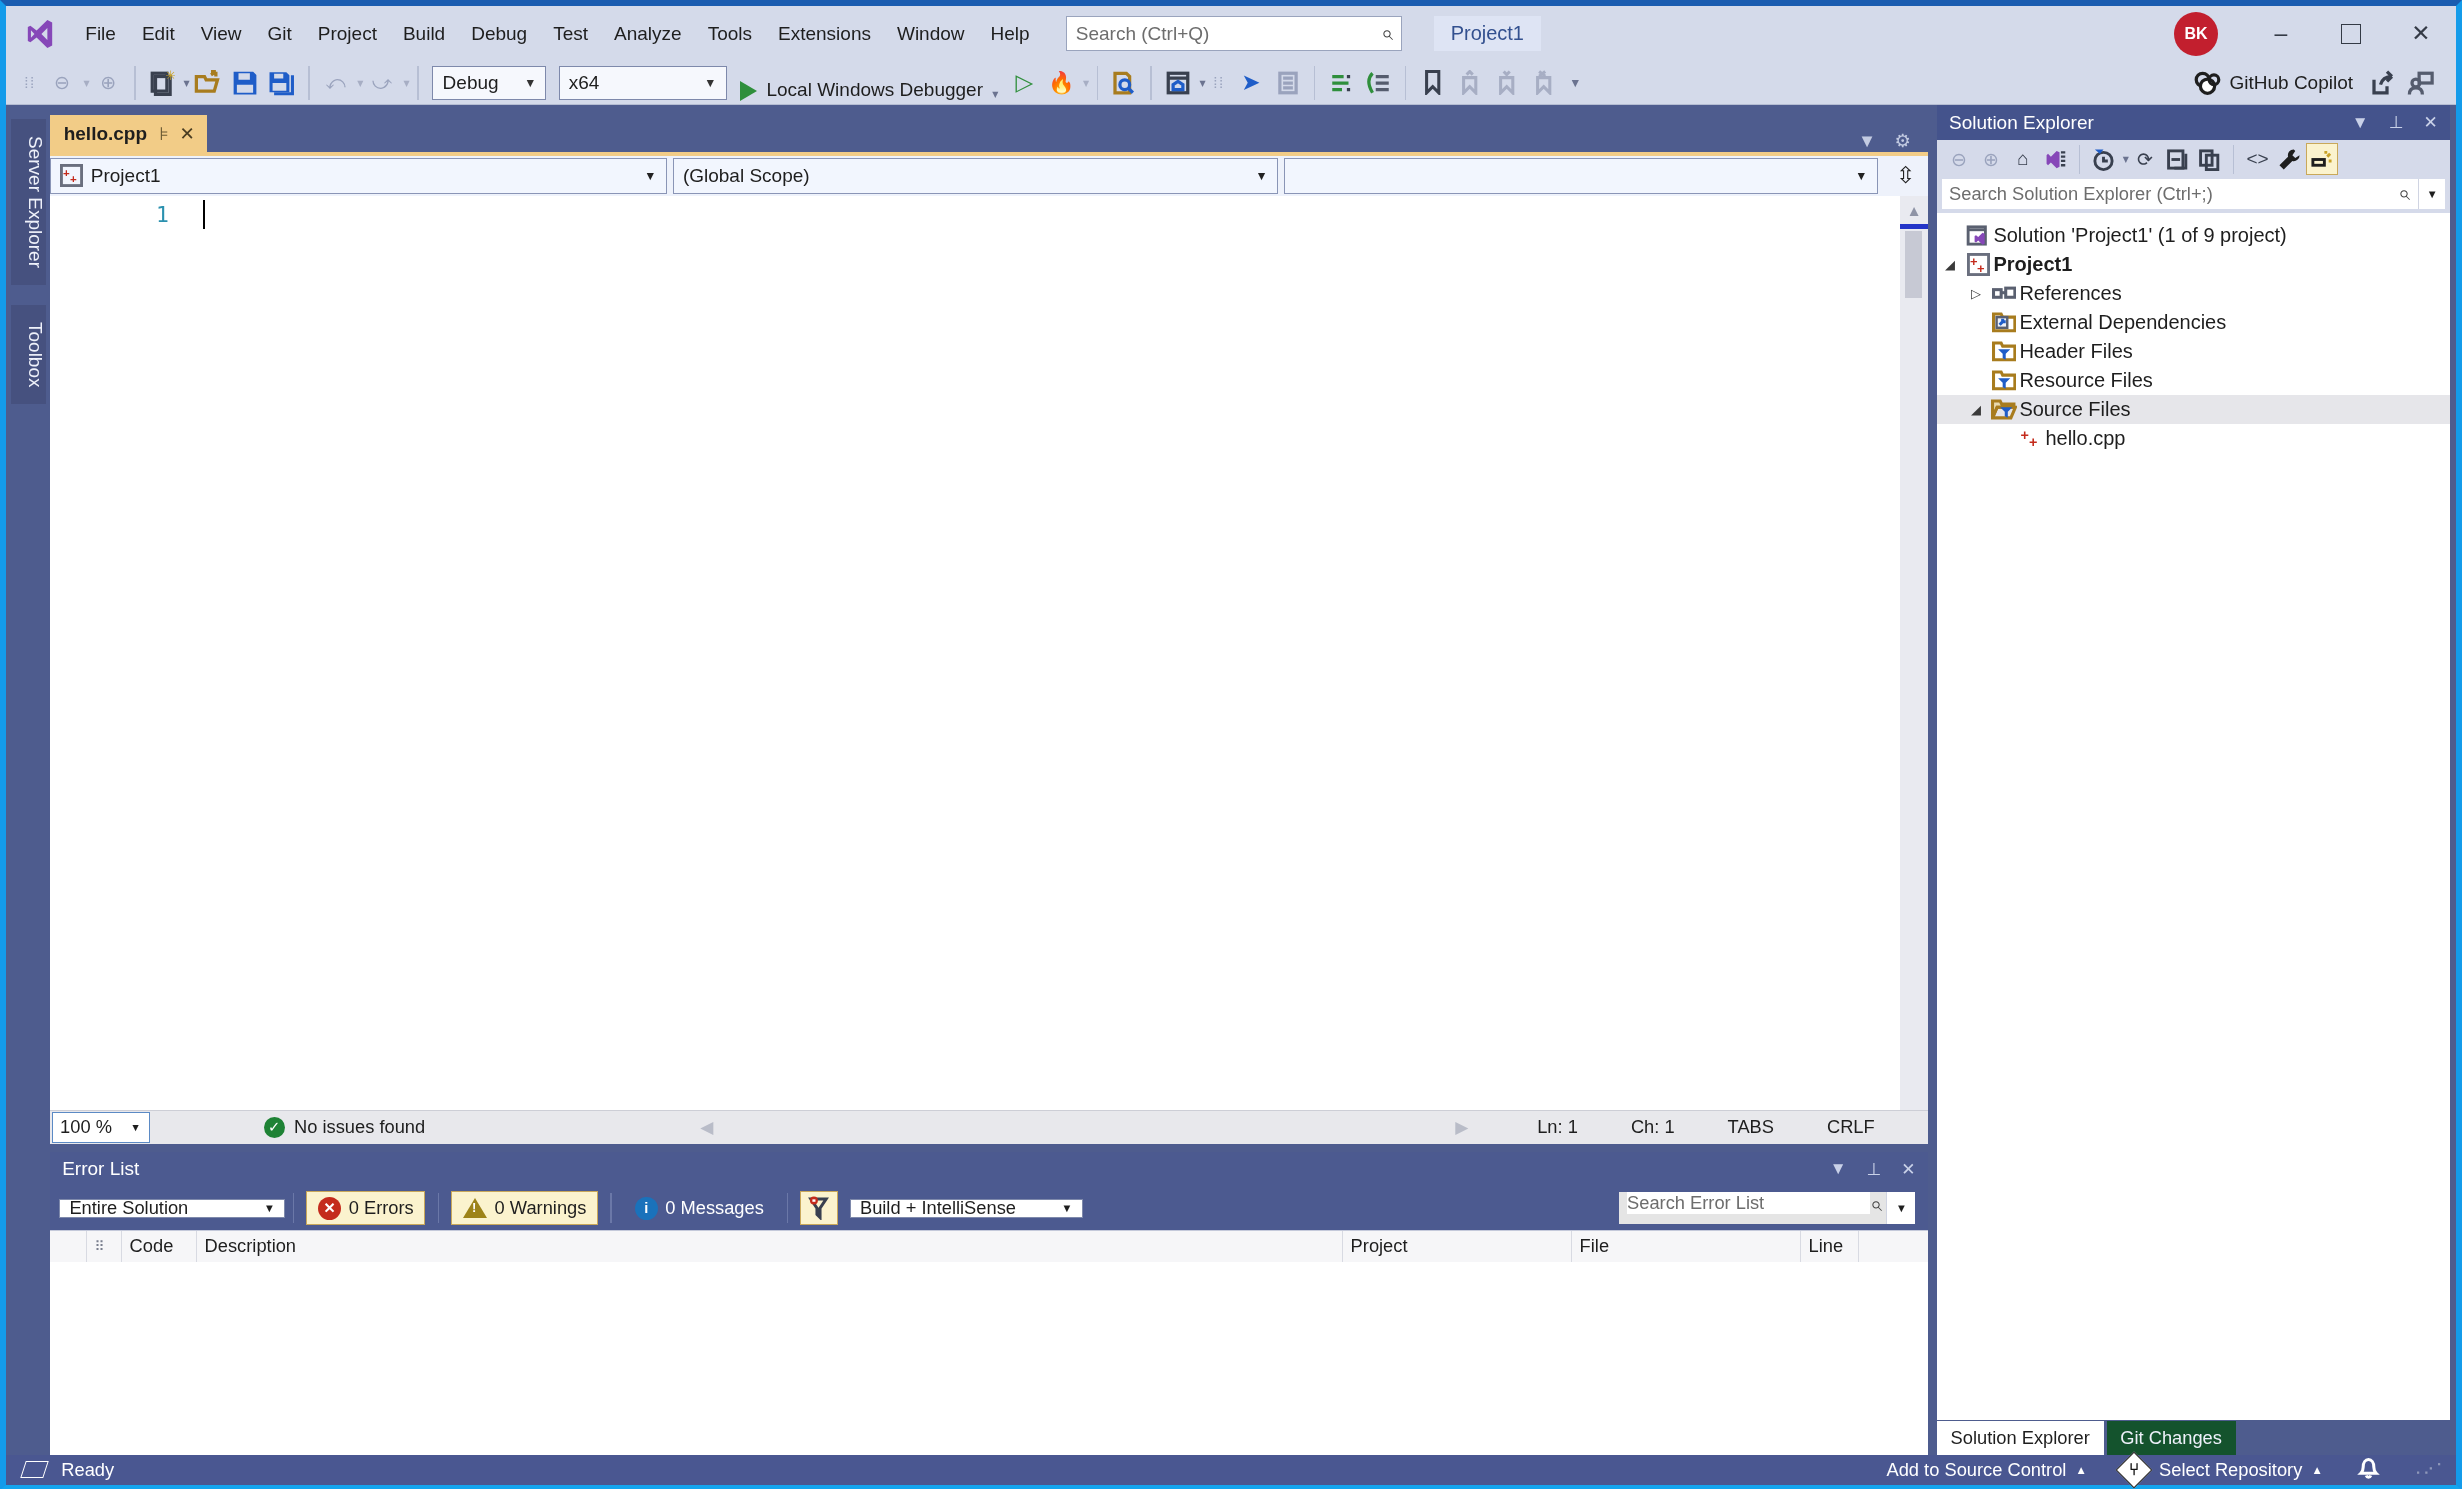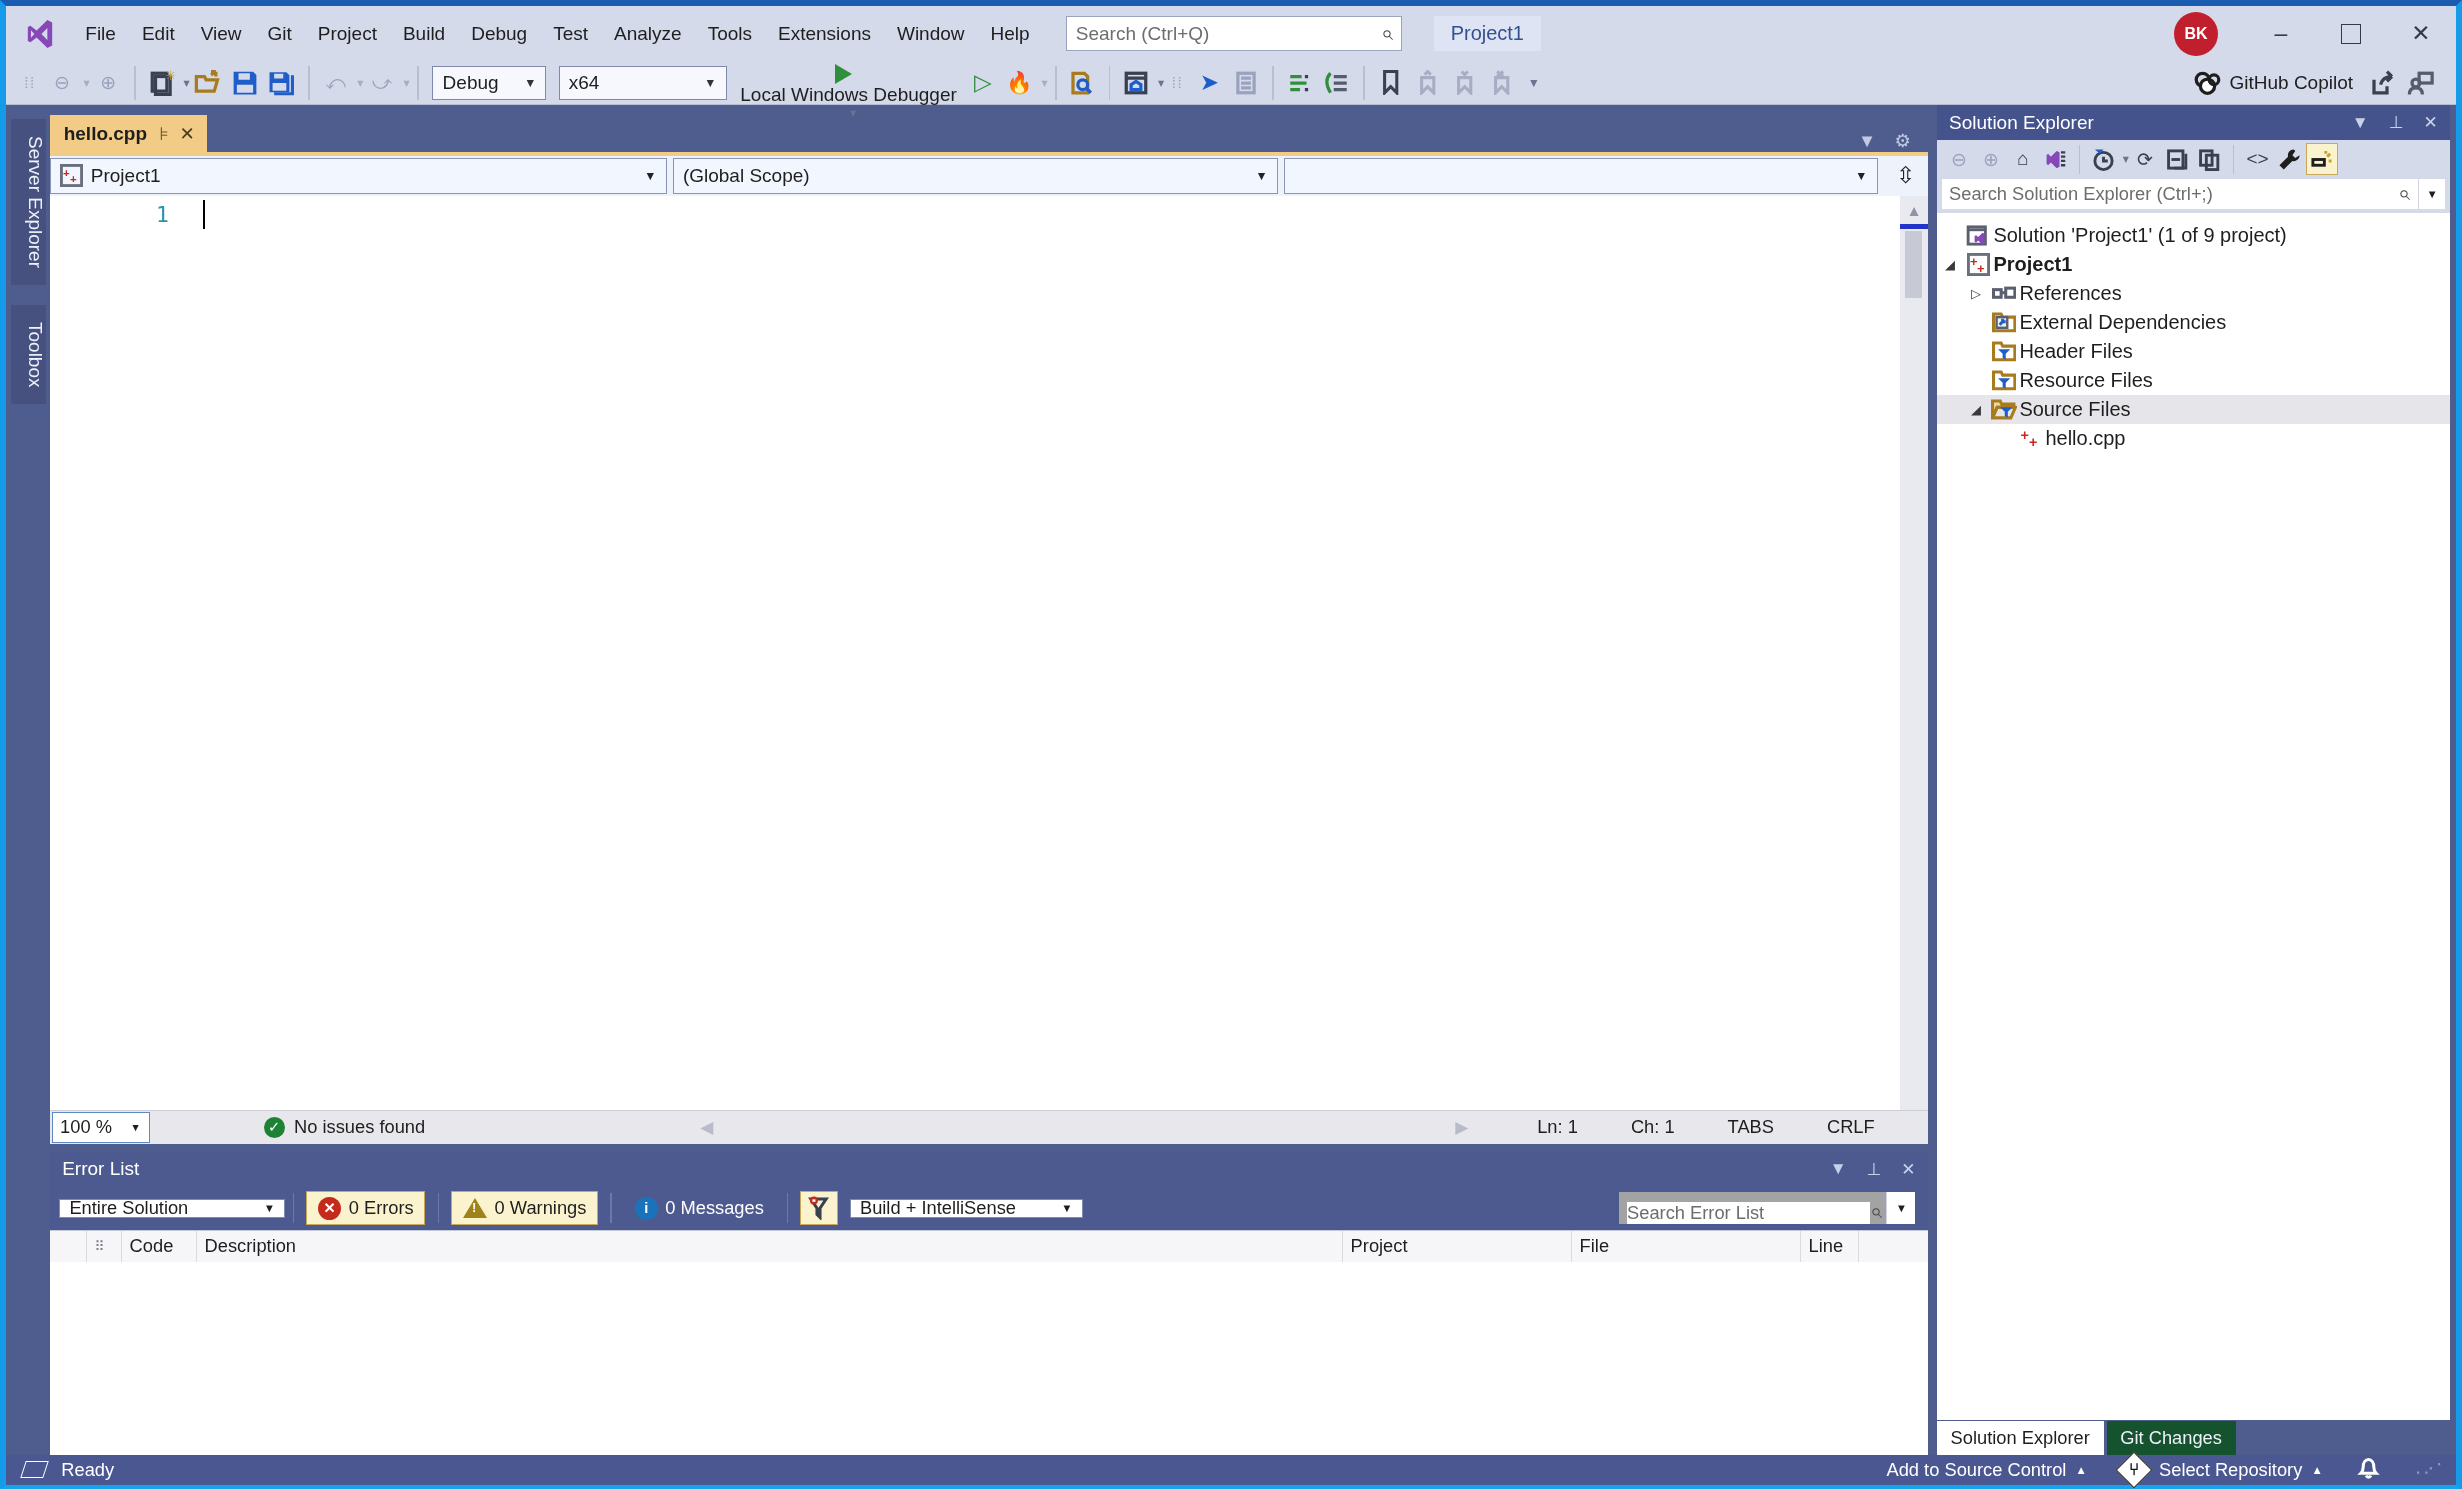--- a/index.html
+++ b/index.html
@@ -30,21 +30,21 @@
   .tbtn { height:37px; min-width:37px; display:flex; align-items:center; justify-content:center; padding:0 4.6px; }
   .tsep { width:1.5px; height:34px; background:#b7bfd4; margin:0 7.6px; }
   .gray { color:#9aa3bd; }
   .dark { color:#39404f; }
   .blu  { color:#1f5dc8; }
   .grn  { color:#2f8f3c; }
   .ddar { font-size:12.2px; color:#6b7390; margin-left:3.1px; }
   .ddar.gray { color:#a7aec4; }
   .combo { background:#f6f8fd; border:1.5px solid #7e89ab; height:34px; display:flex; align-items:center; padding:0 9.2px; margin:0 6.1px; font-size:19px; color:#1e1e1e; }
   .combo .car { margin-left:auto; font-size:12.2px; color:#333; padding-left:10.7px; }
-  .runbtn { display:flex; align-items:center; height:37px; padding:0 7.6px;flex-direction:column; }
+  .runbtn { display:flex; align-items:flex-end; height:37px; padding:0 7.6px; }
   .play { width:0; height:0; border-left:17px solid #2f8f3c; border-top:10px solid transparent; border-bottom:10px solid transparent; margin-right:9.2px; }
   .copilot { display:flex; align-items:center; margin-left:auto; }
   .copilot-lbl { margin:0 12.2px 0 7.6px; color:#1e1e1e; }
 
   
   .main { flex:1; display:flex; min-height:0; }
   .rail { width:44px; flex:0 0 auto; display:flex; flex-direction:column; padding-top:13.7px; background:#4e5c8e; }
   .rail-tab { writing-mode:vertical-rl; color:#eef1fa; background:#46517f; padding:17px 0; margin:0 0 20px 4.6px; width:35px; text-align:center; font-size:19px; }
 
   .center { flex:1; display:flex; flex-direction:column; min-width:0; }
@@ -93,21 +93,21 @@
   .toggle-btn { height:34px; display:flex; align-items:center; padding:0 10.7px; margin:0 4.6px; font-size:18.3px; }
   .toggled { background:#fbf3ce; border:1.5px solid #c9a85a; color:#1e1e1e; }
   .untoggled { color:#fff; }
   .elsep { width:1.5px; height:30.5px; background:#6b78a8; margin:0 7.6px; }
   .badge { width:23px; height:23px; border-radius:50%; color:#fff; font-size:14.5px; font-weight:bold; display:flex; align-items:center; justify-content:center; margin-right:7.6px; }
   .b-err { background:#c42b1c; }
   .b-inf { background:#1a72bb; }
   .warn-tri { width:0; height:0; border-left:12.2px solid transparent; border-right:12.2px solid transparent; border-bottom:20.6px solid #9d8319; position:relative; margin-right:7.6px; }
   .warn-tri::after { content:"!"; position:absolute; left:-3.1px; top:2.3px; color:#fff; font-size:13px; font-weight:bold; }
   .el-search { margin-left:auto; display:flex; align-items:center; }
-  .el-search .box { width:267px; height:32px; background:#a3a3a3; display:flex; align-items:flex-end; padding:0 7.6px; }
+  .el-search .box { width:267px; height:32px; background:#e5e5e5; display:flex; align-items:flex-start; padding:0 7.6px; }
   .el-search input { border:none; outline:none; flex:1; font-size:18.3px; font-family:"Liberation Sans",sans-serif; color:#333; }
   .el-search input::placeholder { color:#6d6d6d; }
   .el-search .dd { width:29px; height:32px; background:#fff; border-left:1.5px solid #d0d4e2; display:flex; align-items:center; justify-content:center; font-size:11.4px; margin-right:3.1px; }
   .el-headers { height:32px; background:#f6f6f8; border-top:1.5px solid #c4c9da; display:flex; align-items:center; font-size:18.3px; color:#1e1e1e; }
   .el-col { height:100%; display:flex; align-items:center; padding:0 7.6px; border-right:1.5px solid #d8dae2; }
   .el-grip { color:#7a7f8e; font-size:13.7px; }
   .el-body { flex:1; background:#fff; }
 
   
   .right-col { width:513px; flex:0 0 auto; display:flex; flex-direction:column; margin:0 6.1px 0 9.2px; }

